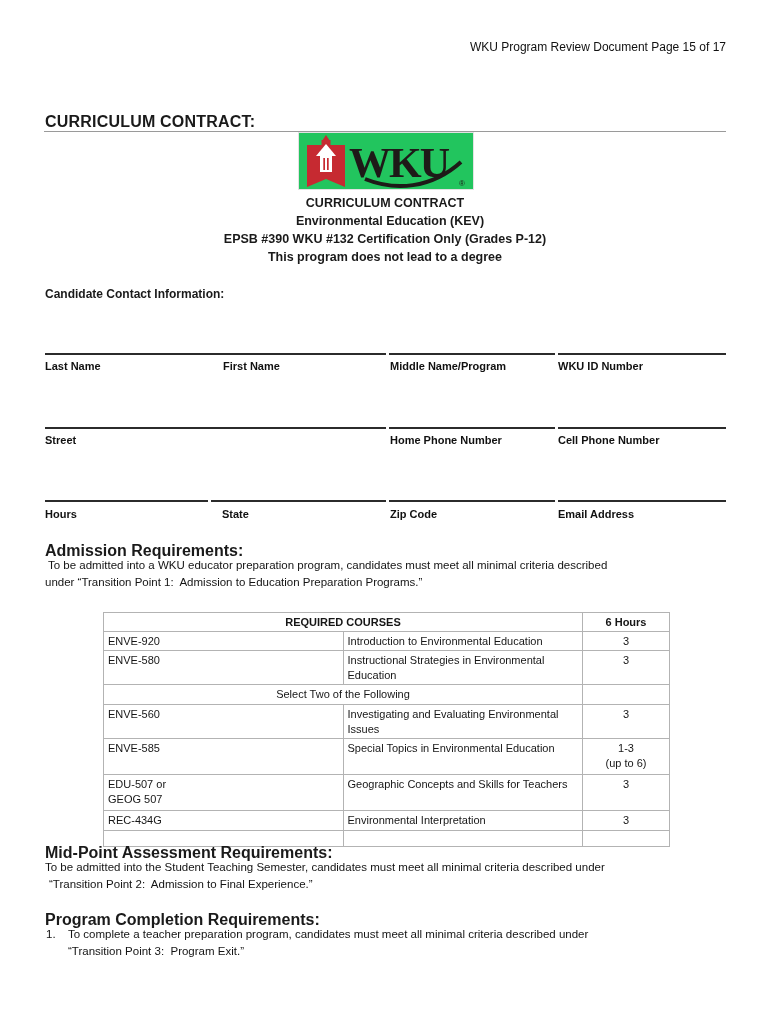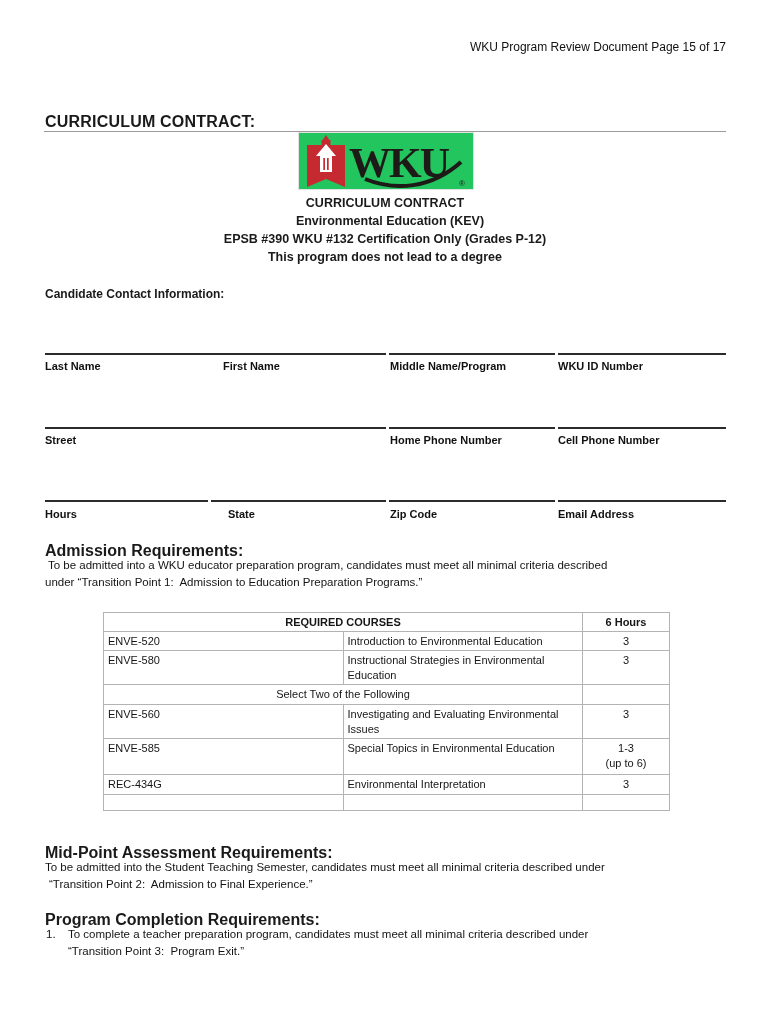--- a/index.html
+++ b/index.html
@@ -83,36 +83,36 @@
 <div class="abs field-line" style="top:427px;left:558px;width:168px;"></div>
 <div class="abs field-label" style="top:434px;left:45px;">Street</div>
 <div class="abs field-label" style="top:434px;left:390px;">Home Phone Number</div>
 <div class="abs field-label" style="top:434px;left:558px;">Cell Phone Number</div>
 
 <div class="abs field-line" style="top:500px;left:45px;width:163px;"></div>
 <div class="abs field-line" style="top:500px;left:211px;width:175px;"></div>
 <div class="abs field-line" style="top:500px;left:389px;width:166px;"></div>
 <div class="abs field-line" style="top:500px;left:558px;width:168px;"></div>
 <div class="abs field-label" style="top:508px;left:45px;">Hours</div>
-<div class="abs field-label" style="top:508px;left:228px;">State</div>
+<div class="abs field-label" style="top:508px;left:222px;">State</div>
 <div class="abs field-label" style="top:508px;left:390px;">Zip Code</div>
 <div class="abs field-label" style="top:508px;left:558px;">Email Address</div>
 
 <div class="abs para-heading" style="top:542px;left:45px;">Admission Requirements:</div>
 <div class="abs para-line" style="top:559px;left:48px;">To be admitted into a WKU educator preparation program, candidates must meet all minimal criteria described</div>
 <div class="abs para-line" style="top:576px;left:45px;">under “Transition Point 1:  Admission to Education Preparation Programs.”</div>
 
 <table class="courses">
   <tbody>
       <tr class="h21">
     <td class="thead" colspan="2">REQUIRED COURSES</td>
     <td class="hours thead">6 Hours</td>
   </tr>
   <tr class="h21">
-    <td class="code">ENVE-520</td>
+    <td class="code">ENVE-920</td>
     <td class="title">Introduction to Environmental Education</td>
     <td class="hours">3</td>
   </tr>
   <tr class="h20">
     <td class="code">ENVE-580</td>
     <td class="title">Instructional Strategies in Environmental Education</td>
     <td class="hours">3</td>
   </tr>
   <tr class="h20">
     <td class="merged" colspan="2">Select Two of the Following</td>
@@ -121,20 +121,26 @@
   <tr class="h20">
     <td class="code">ENVE-560</td>
     <td class="title">Investigating and Evaluating Environmental Issues</td>
     <td class="hours">3</td>
   </tr>
   <tr class="h36">
     <td class="code">ENVE-585</td>
     <td class="title">Special Topics in Environmental Education</td>
     <td class="hours pre">1-3
 (up to 6)</td>
+  </tr>
+  <tr class="h36">
+    <td class="code pre">EDU-507  or
+GEOG 507</td>
+    <td class="title">Geographic Concepts and Skills for Teachers</td>
+    <td class="hours">3</td>
   </tr>
   <tr class="h20">
     <td class="code">REC-434G</td>
     <td class="title">Environmental Interpretation</td>
     <td class="hours">3</td>
   </tr>
   <tr class="h16">
     <td class="code"></td>
     <td class="title"></td>
     <td class="hours"></td>

